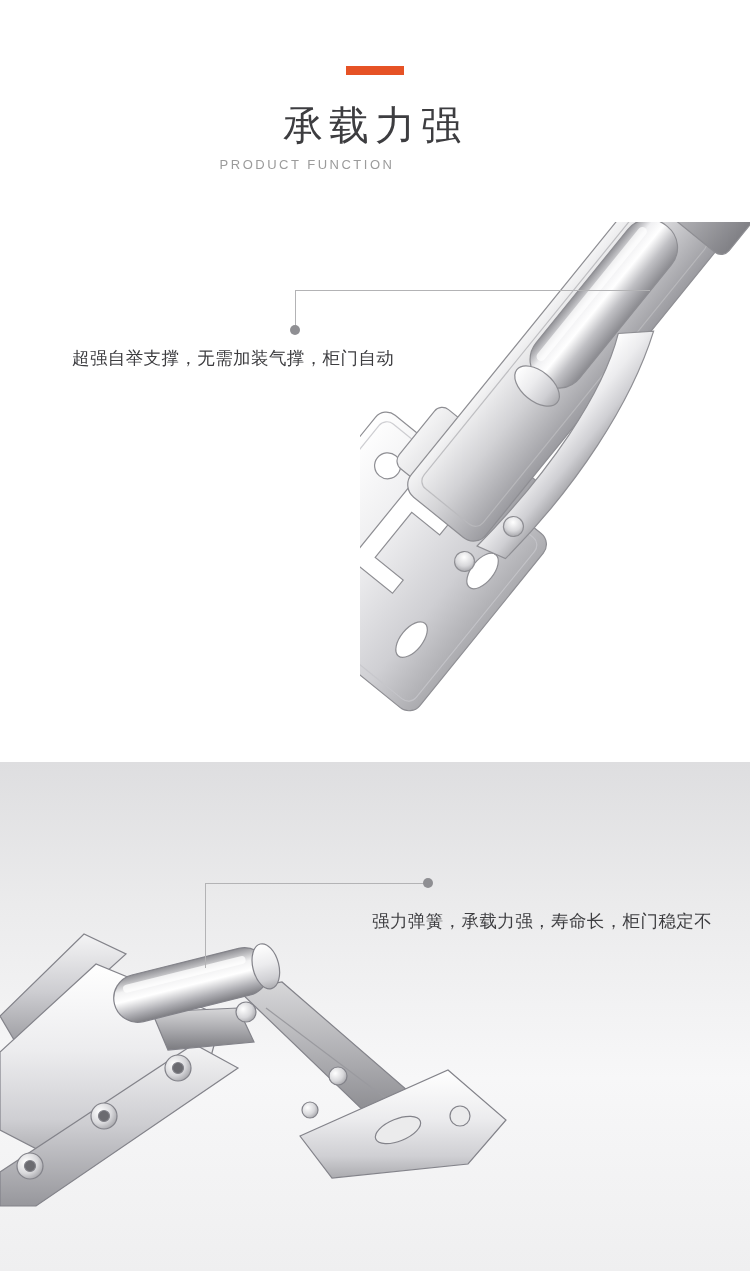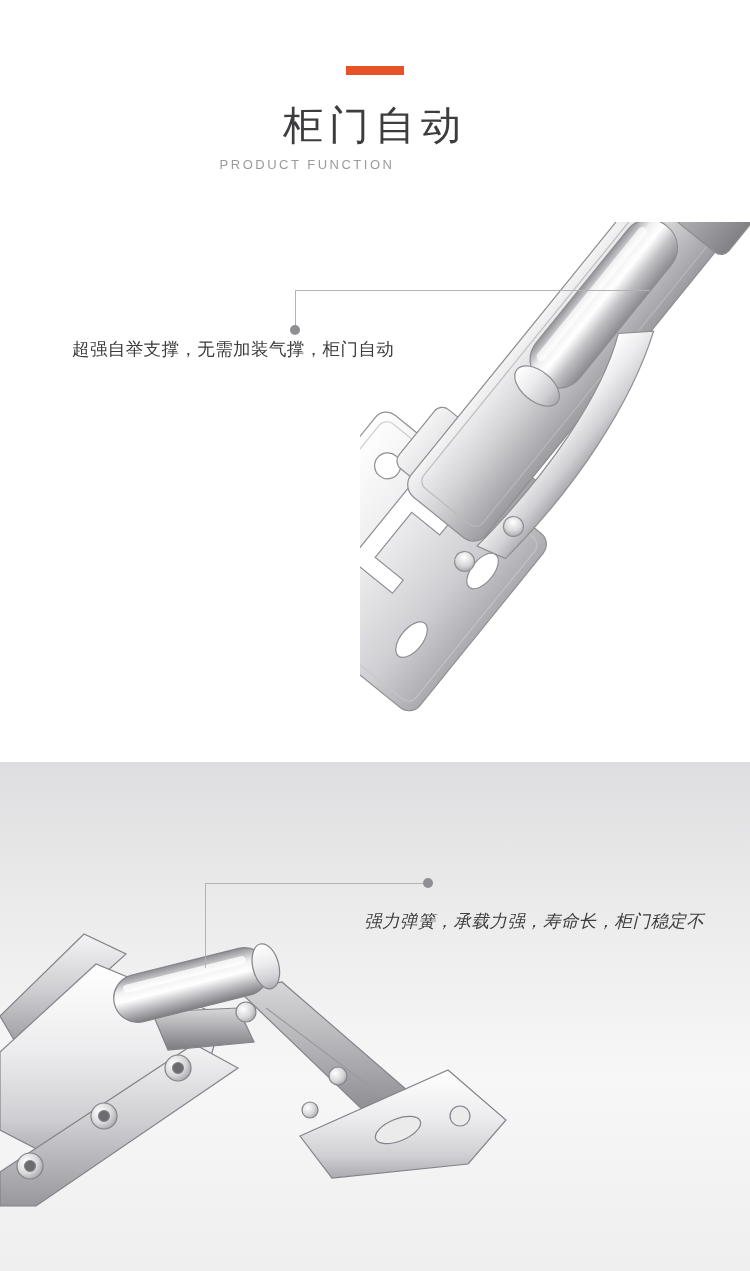--- a/index.html
+++ b/index.html
@@ -58,30 +58,30 @@
   #c2-h { left:205px; top:883px; width:220px; height:1px; }
   #c2-v { left:205px; top:883px; width:1px; height:85px; }
   #c2-dot { left:423px; top:878px; }
   
   .callout {
     position:absolute; z-index:6;
     font-size:17.5px; line-height:31px;
     letter-spacing:0.4px;
     color:var(--text,#3d3d40);
   }
-  #callout1 { left:72px;  top:334px; width:360px; }
-  #callout2 { left:364px; top:906px; width:370px;font-style:italic; }
+  #callout1 { left:72px;  top:343px; width:360px; }
+  #callout2 { left:372px; top:906px; width:370px; }
 </style>
 </head>
 <body>
 
 <div class="page">
 
   <div class="accent-bar"></div>
-  <h1 class="page-title">柜门自动</h1>
+  <h1 class="page-title">承载力强</h1>
   <div class="page-subtitle">PRODUCT FUNCTION</div>
 
   <div class="section2-bg"></div>
 
   <svg id="product1" class="product-svg" viewBox="0 0 390 490" xmlns="http://www.w3.org/2000/svg">
     <defs>
       <linearGradient id="p1-bright" x1="0" y1="0" x2="1" y2="0">
         <stop offset="0" stop-color="#ffffff"></stop>
           <stop offset="0.4" stop-color="#ececee"></stop>
         <stop offset="0.75" stop-color="#cfcfd3"></stop>

